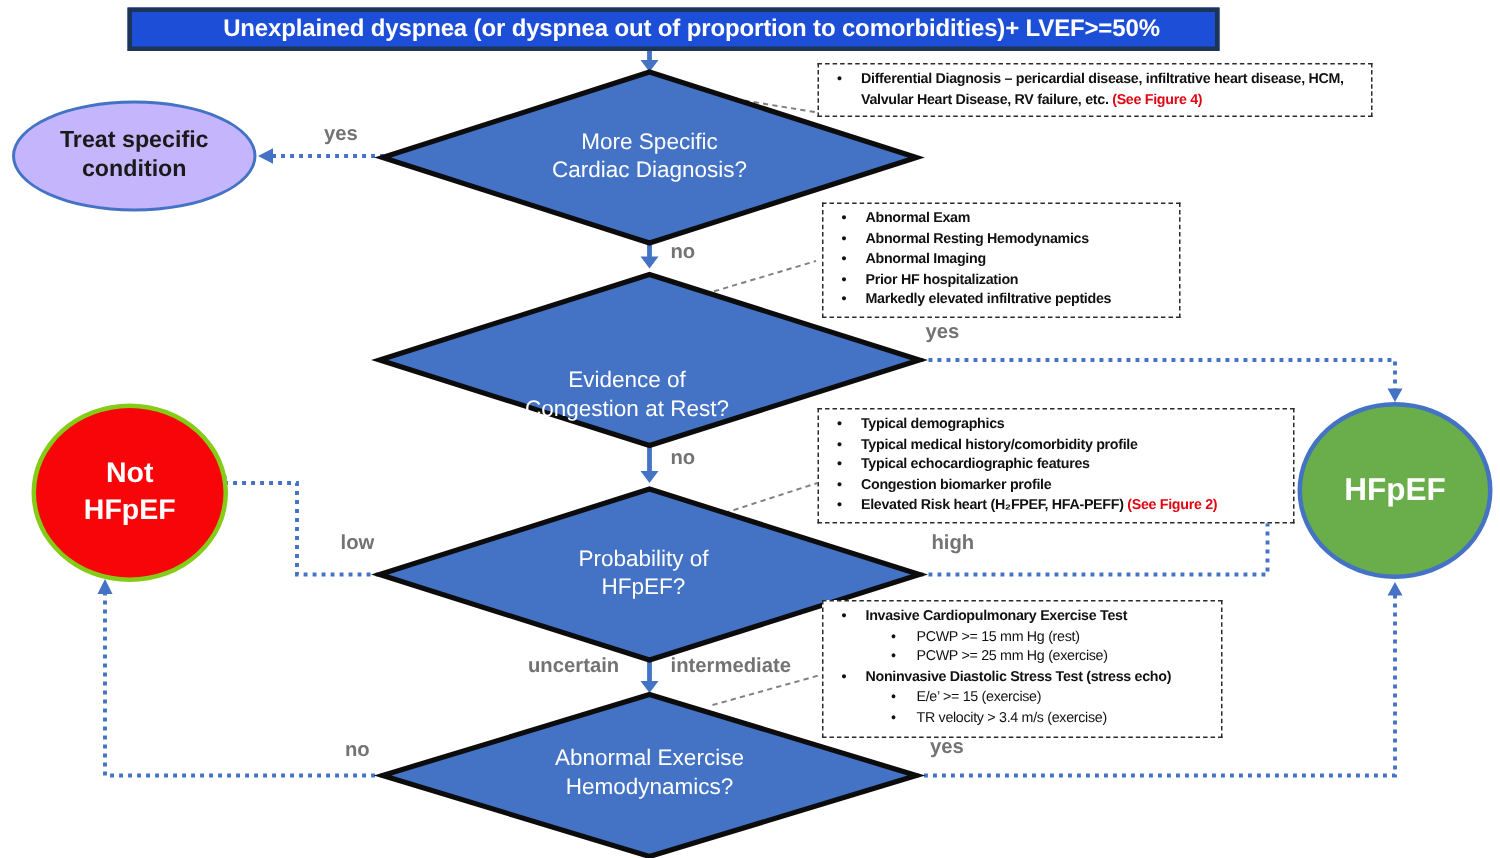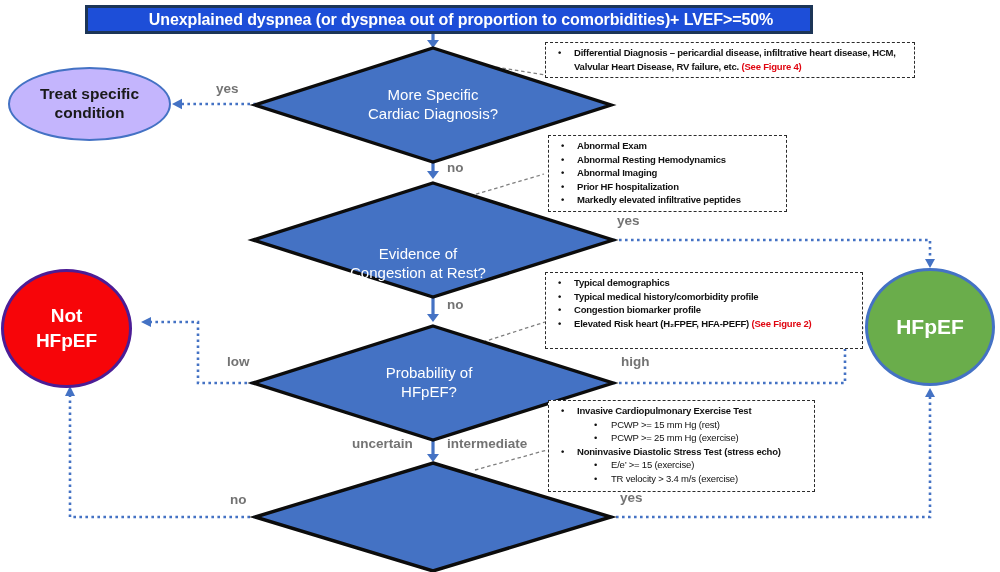--- a/index.html
+++ b/index.html
@@ -15,22 +15,22 @@
           font-size:15px;line-height:1.28;white-space:pre-line;pointer-events:none;}
 
   .ellipse{position:absolute;left:8px;top:67px;width:163px;height:74px;box-sizing:border-box;
            background:#c4b5fd;border:2.5px solid #4472c4;border-radius:50%;
            display:flex;align-items:center;justify-content:center;text-align:center;
            color:#1a1a1a;font-weight:bold;font-size:15.5px;line-height:1.2;white-space:pre-line;}
 
   .circle{position:absolute;box-sizing:border-box;border-radius:50%;
           display:flex;align-items:center;justify-content:center;text-align:center;
           color:#fff;font-weight:bold;white-space:pre-line;}
-  .circle.red{left:1px;top:269px;width:131px;height:119px;background:#f70509;
-              border:3px solid #4c1d95;font-size:19px;line-height:1.3;}
+  .circle.red{left:21px;top:269px;width:131px;height:119px;background:#f70509;
+              border:3px solid #84cc16;font-size:19px;line-height:1.3;}
   .circle.green{left:865px;top:268px;width:130px;height:118px;background:#6aad4b;
                 border:3px solid #4472c4;font-size:21px;}
 
   .dbox{position:absolute;box-sizing:border-box;background:#fff;border:1.6px dashed #2b2b2b;
         color:#111;font-size:9.5px;font-weight:bold;letter-spacing:-0.2px;line-height:13.5px;}
   .dbox ul{margin:0;padding:3px 5px 3px 0;list-style:none;}
   .dbox li{position:relative;padding-left:28px;}
   .dbox li::before{content:"\2022";position:absolute;left:12px;top:0;}
   .dbox li.sub{padding-left:62px;font-weight:normal;}
   .dbox li.sub::before{left:45px;}
@@ -97,20 +97,22 @@
   <div class="banner">
     <span>Unexplained dyspnea (or dyspnea out of proportion to comorbidities)+ LVEF&gt;=50%</span>
   </div>
 
   <div class="dlabel" style="left:313px;top:85px;">More Specific
 Cardiac Diagnosis?</div>
   <div class="dlabel" style="left:298px;top:220px;margin-top:24px;">Evidence of
 Congestion at Rest?</div>
   <div class="dlabel" style="left:309px;top:363px;">Probability of
 HFpEF?</div>
+  <div class="dlabel" style="left:313px;top:496px;">Abnormal Exercise
+Hemodynamics?</div>
 
   <div class="ellipse">Treat specific
 condition</div>
   <div class="circle red">Not
 HFpEF</div>
   <div class="circle green">HFpEF</div>
 
   <div class="dbox" id="box1">
     <ul>
       <li><span>Differential Diagnosis – pericardial disease, infiltrative heart disease, HCM, Valvular Heart Disease, RV failure, etc. </span><span class="rednote">(See Figure 4)</span></li>
@@ -124,20 +126,21 @@
       <li>Abnormal Imaging</li>
       <li>Prior HF hospitalization</li>
       <li>Markedly elevated infiltrative peptides</li>
     </ul>
   </div>
 
   <div class="dbox" id="box3">
     <ul>
       <li>Typical demographics</li>
       <li>Typical medical history/comorbidity profile</li>
+      <li>Typical echocardiographic features</li>
       <li>Congestion biomarker profile</li>
       <li><span>Elevated Risk heart (H₂FPEF, HFA-PEFF) </span><span class="rednote">(See Figure 2)</span></li>
     </ul>
   </div>
 
   <div class="dbox" id="box4">
     <ul>
       <li>Invasive Cardiopulmonary Exercise Test</li>
       <li class="sub">PCWP &gt;= 15 mm Hg (rest)</li>
       <li class="sub">PCWP &gt;= 25 mm Hg (exercise)</li>

